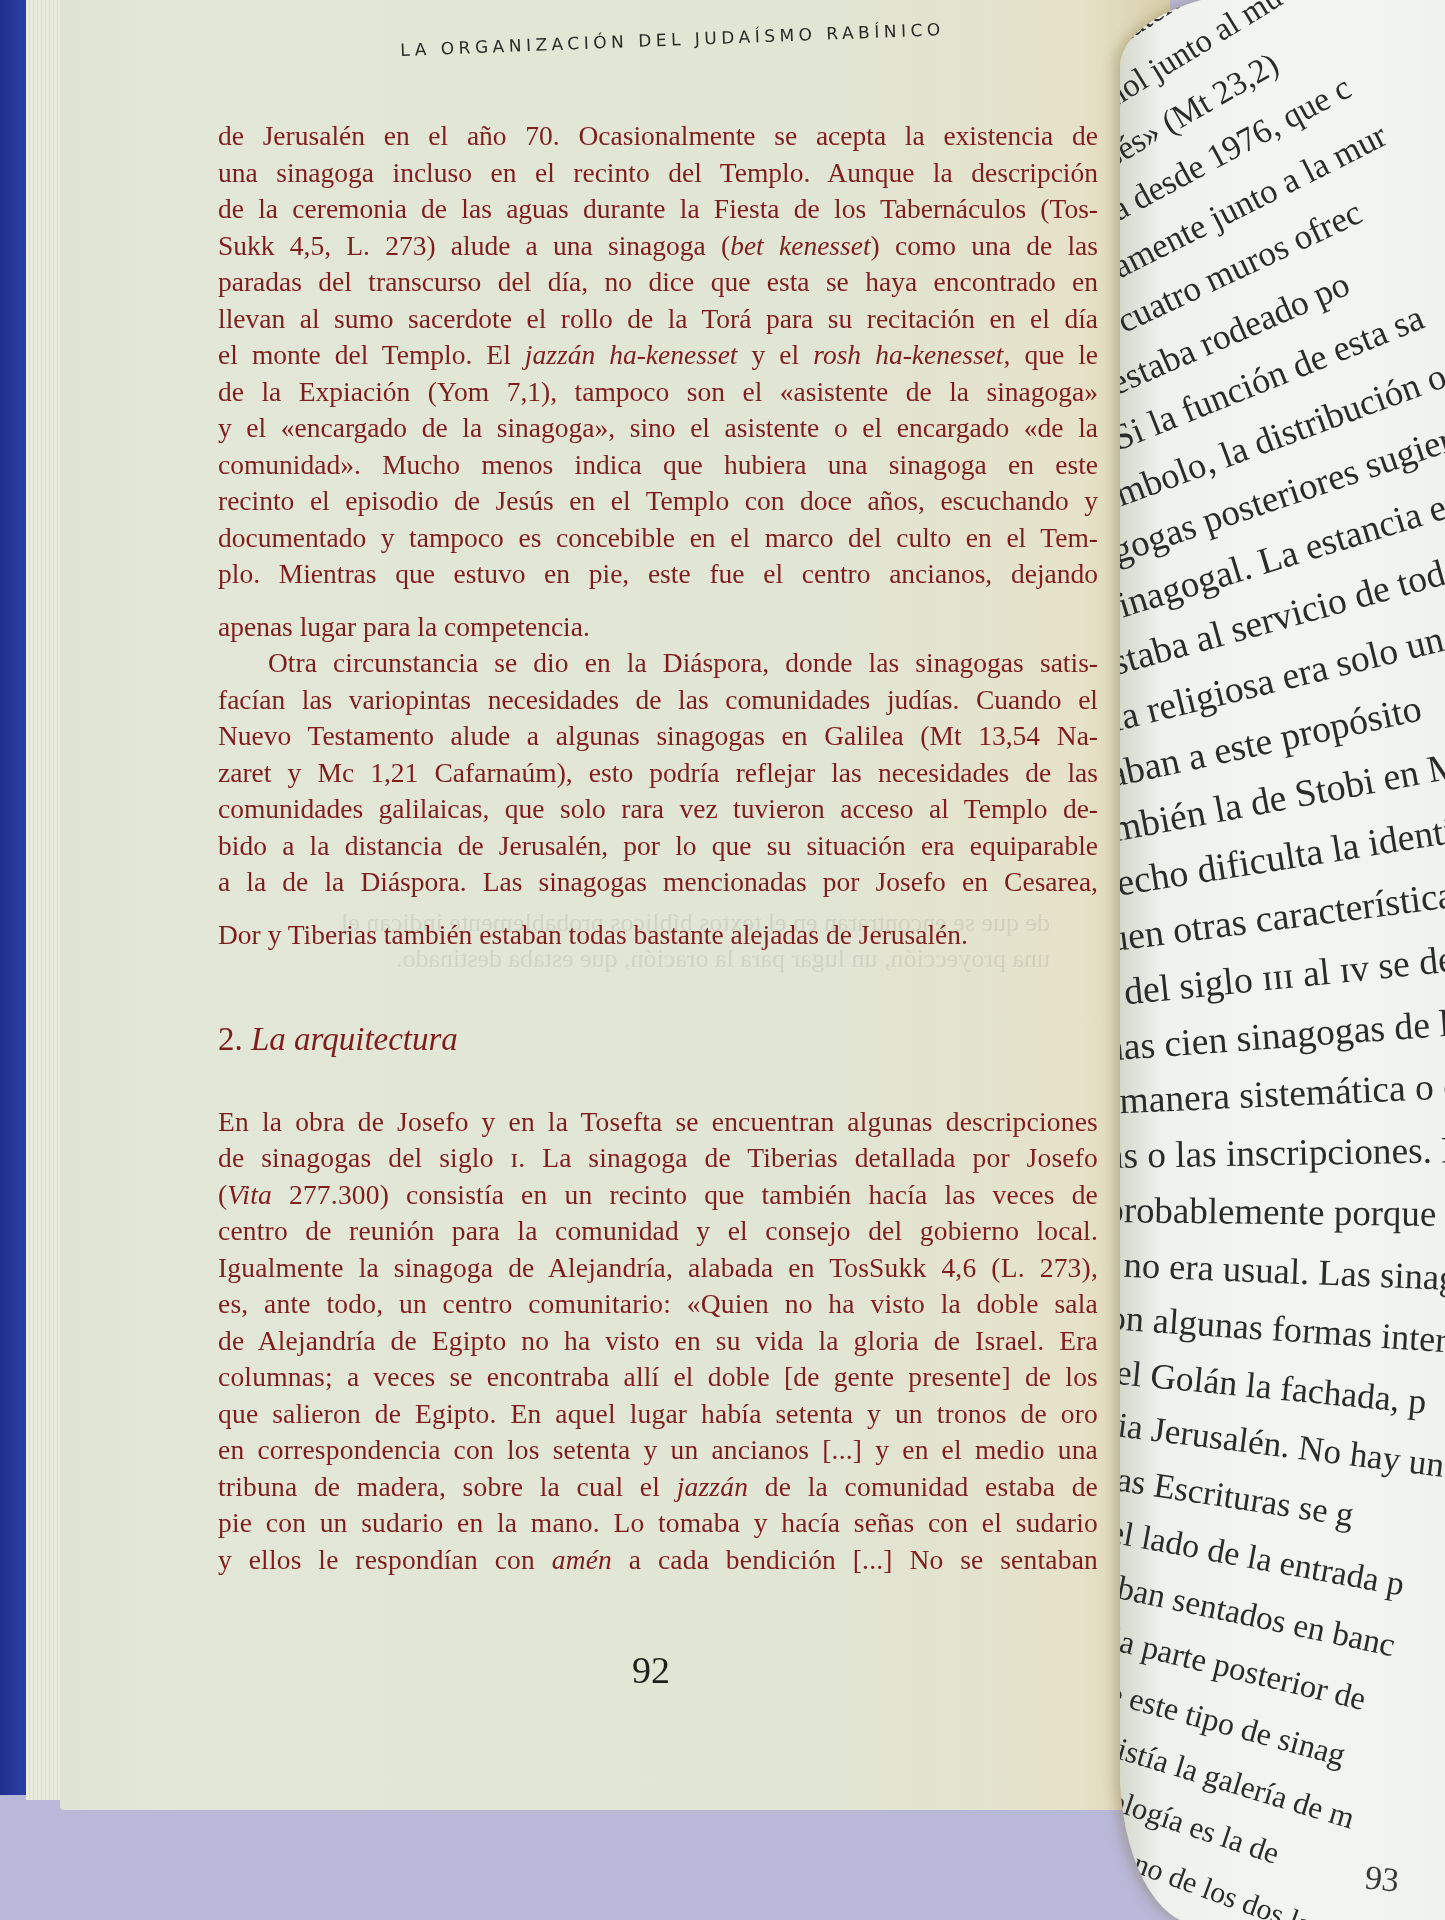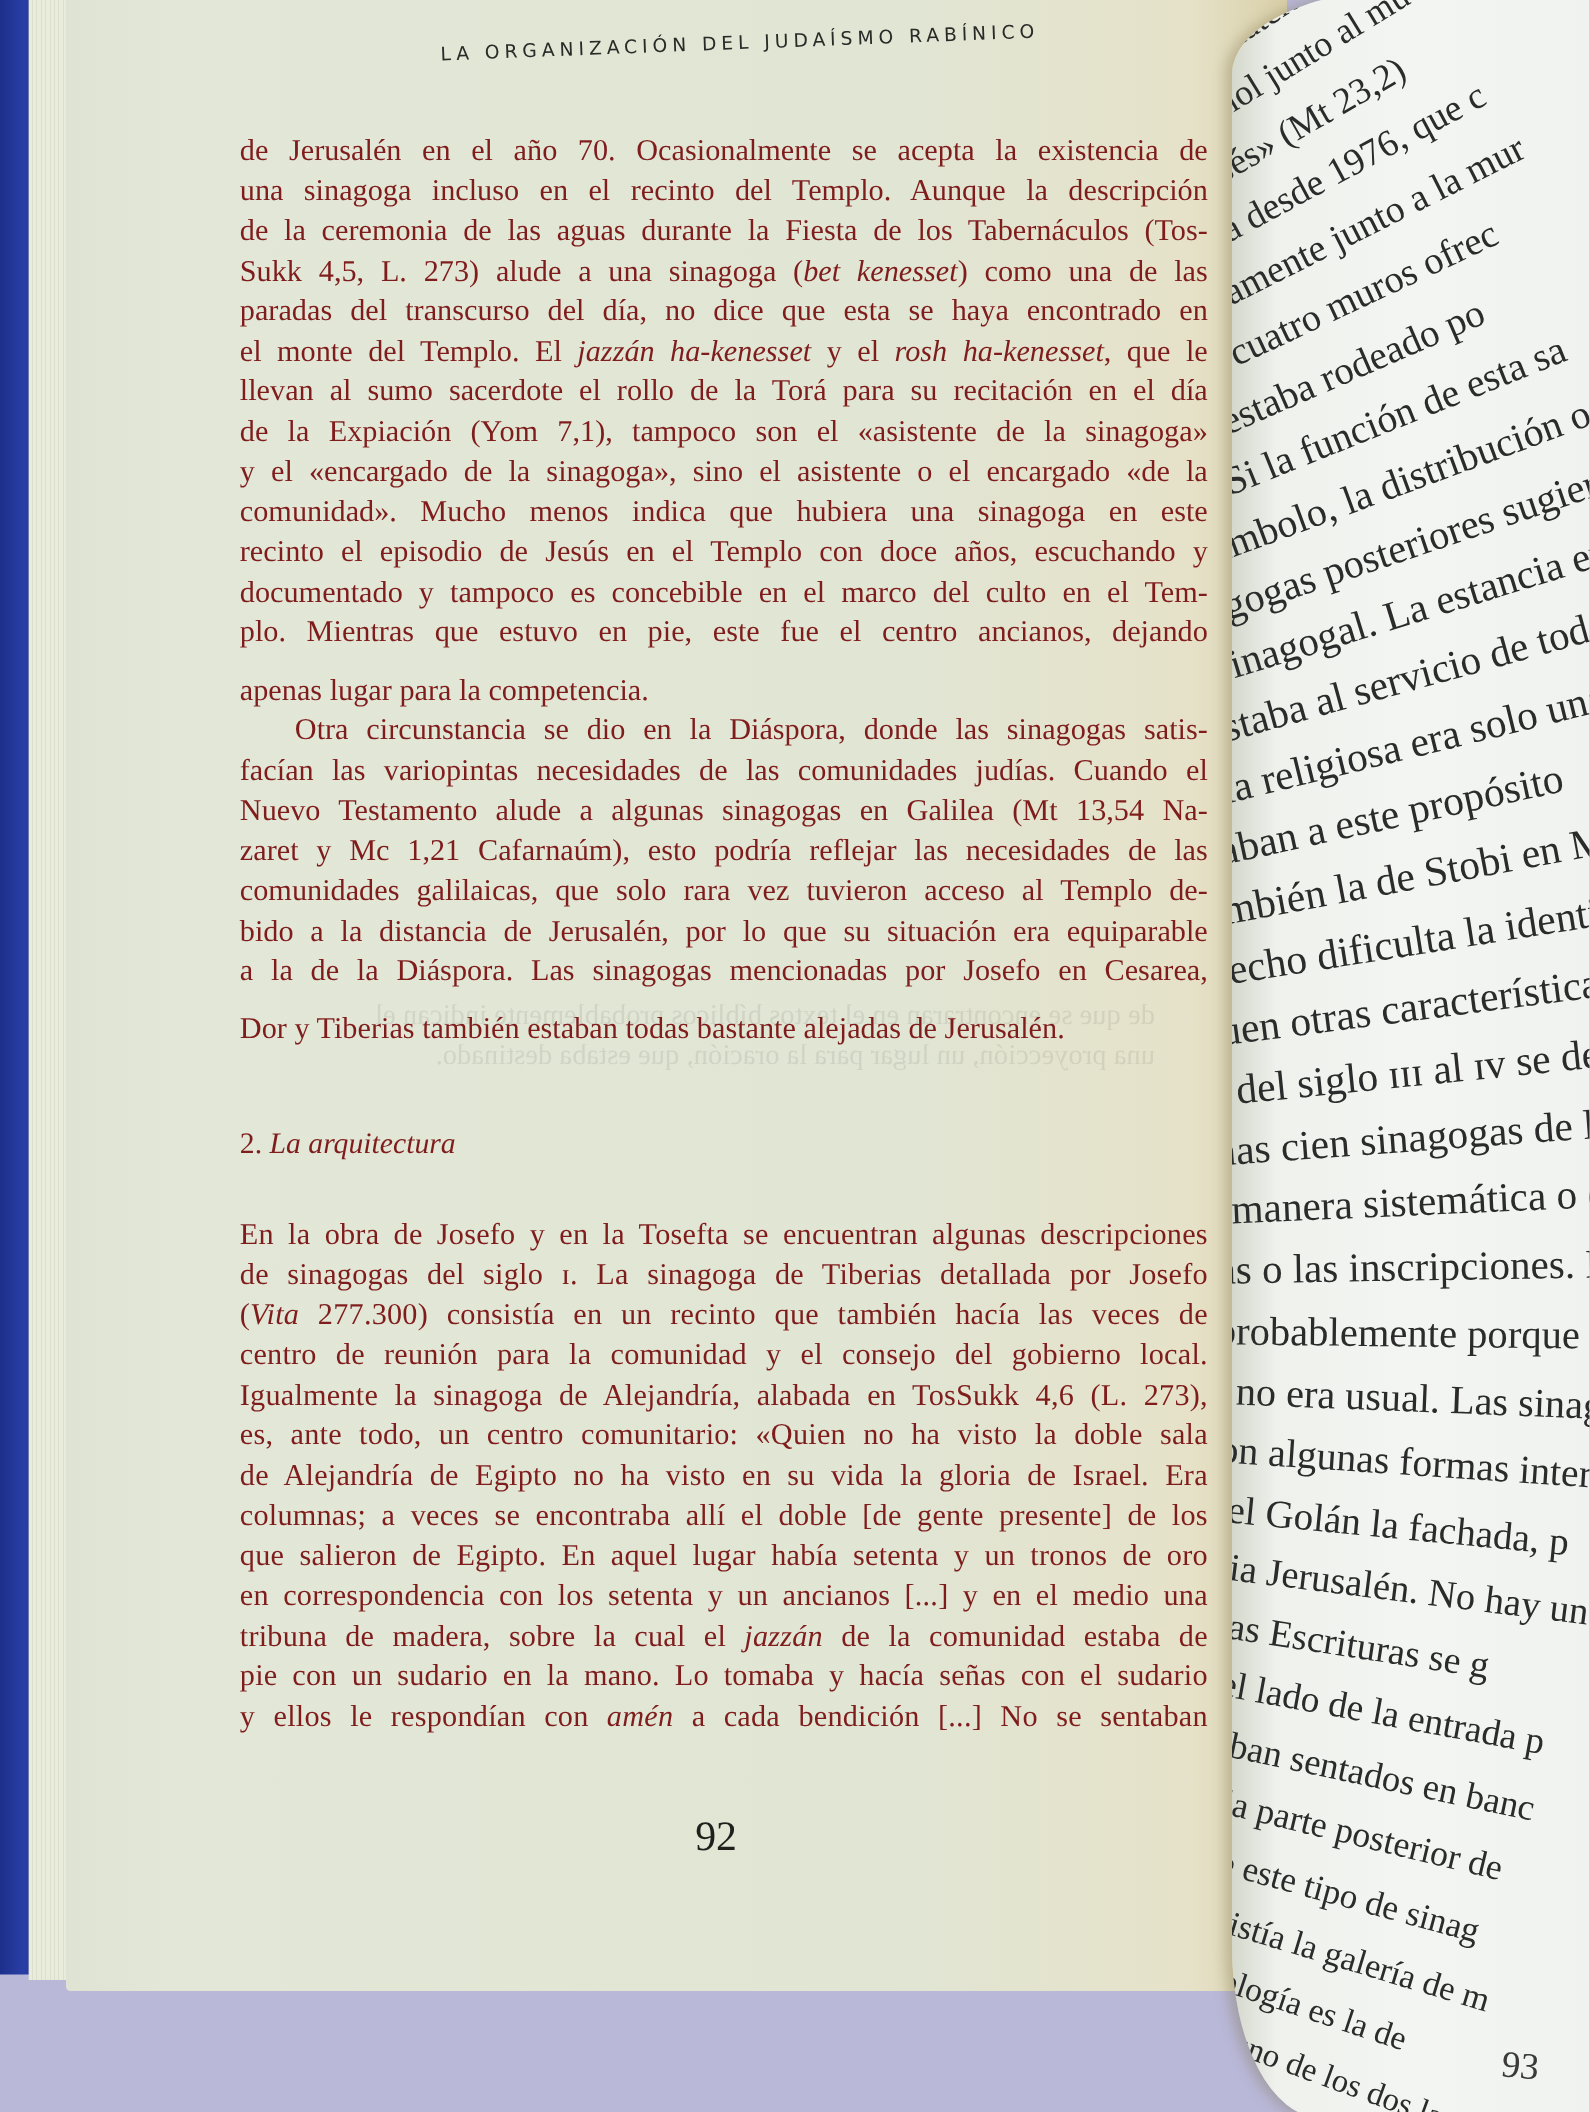--- a/index.html
+++ b/index.html
@@ -38,21 +38,21 @@
     white-space:nowrap;
   }
   .body-text {
     position:absolute; left:218px; top:118px; width:880px;
     font-size:27.5px; line-height:36.5px; color:#7f1d1d;
   }
   .line { display:block; white-space:nowrap; text-align:justify; text-align-last:justify; }
   .line.last { text-align-last:left;margin-top:16px; }
   .line.indent { text-indent:50px; }
   .gap-heading { height:68px; }
-  .heading { display:block; font-size:27px; margin:0; }
+  .heading { display:block; font-size:33px; margin:0; }
   .gap-after-heading { height:46px; }
   .section2 { letter-spacing:0.2px; }
   .page-num {
     position:absolute; left:632px; top:1648px; font-size:38px; color:#1f1f1c;
   }
   .ghost {
     position:absolute; left:250px; top:905px; width:800px; color:rgba(60,60,55,0.10);
     font-size:26px; line-height:36px; transform:scaleX(-1);
   }
   
@@ -81,22 +81,22 @@
   <div>una proyección, un lugar para la oración, que estaba destinado.</div>
 </div>
 
 <div class="body-text">
   <div id="p1">
       <span class="line">de Jerusalén en el año 70. Ocasionalmente se acepta la existencia de</span>
       <span class="line">una sinagoga incluso en el recinto del Templo. Aunque la descripción</span>
       <span class="line">de la ceremonia de las aguas durante la Fiesta de los Tabernáculos (Tos-</span>
       <span class="line">Sukk 4,5, L. 273) alude a una sinagoga (<em>bet kenesset</em>) como una de las</span>
       <span class="line">paradas del transcurso del día, no dice que esta se haya encontrado en</span>
+      <span class="line">llevan al sumo sacerdote el rollo de la Torá para su recitación en el día</span>
       <span class="line">el monte del Templo. El <em>jazzán ha-kenesset</em> y el <em>rosh ha-kenesset</em>, que le</span>
-      <span class="line">llevan al sumo sacerdote el rollo de la Torá para su recitación en el día</span>
       <span class="line">de la Expiación (Yom 7,1), tampoco son el «asistente de la sinagoga»</span>
       <span class="line">y el «encargado de la sinagoga», sino el asistente o el encargado «de la</span>
       <span class="line">comunidad». Mucho menos indica que hubiera una sinagoga en este</span>
       <span class="line">recinto el episodio de Jesús en el Templo con doce años, escuchando y</span>
       <span class="line">documentado y tampoco es concebible en el marco del culto en el Tem-</span>
       <span class="line">plo. Mientras que estuvo en pie, este fue el centro ancianos, dejando</span>
       <span class="line last">apenas lugar para la competencia.</span>
     </div>
   <div id="p2">
       <span class="line indent">Otra circunstancia se dio en la Diáspora, donde las sinagogas satis-</span>

